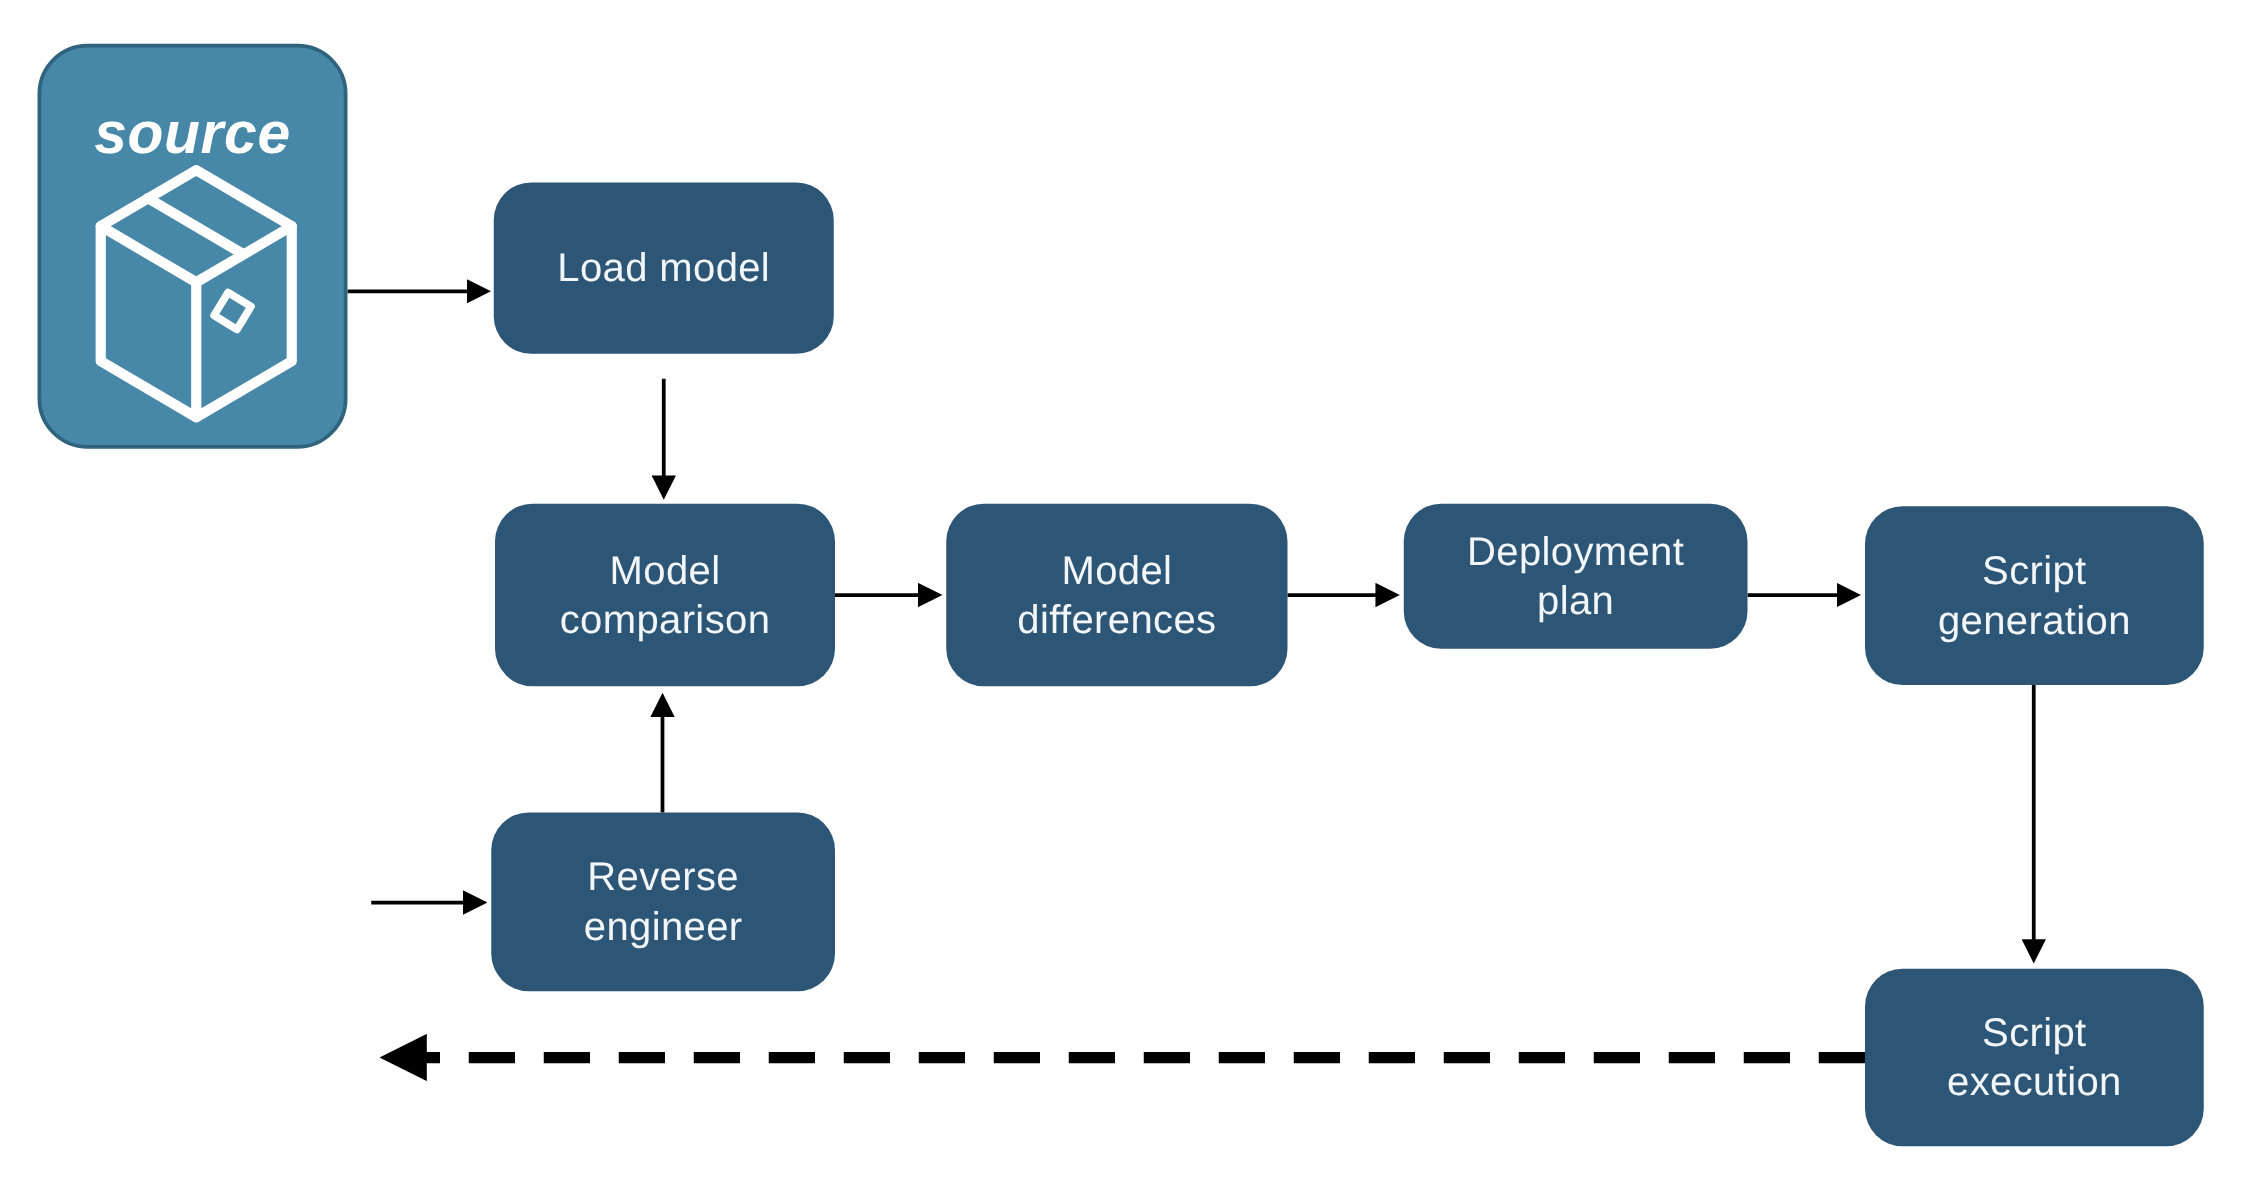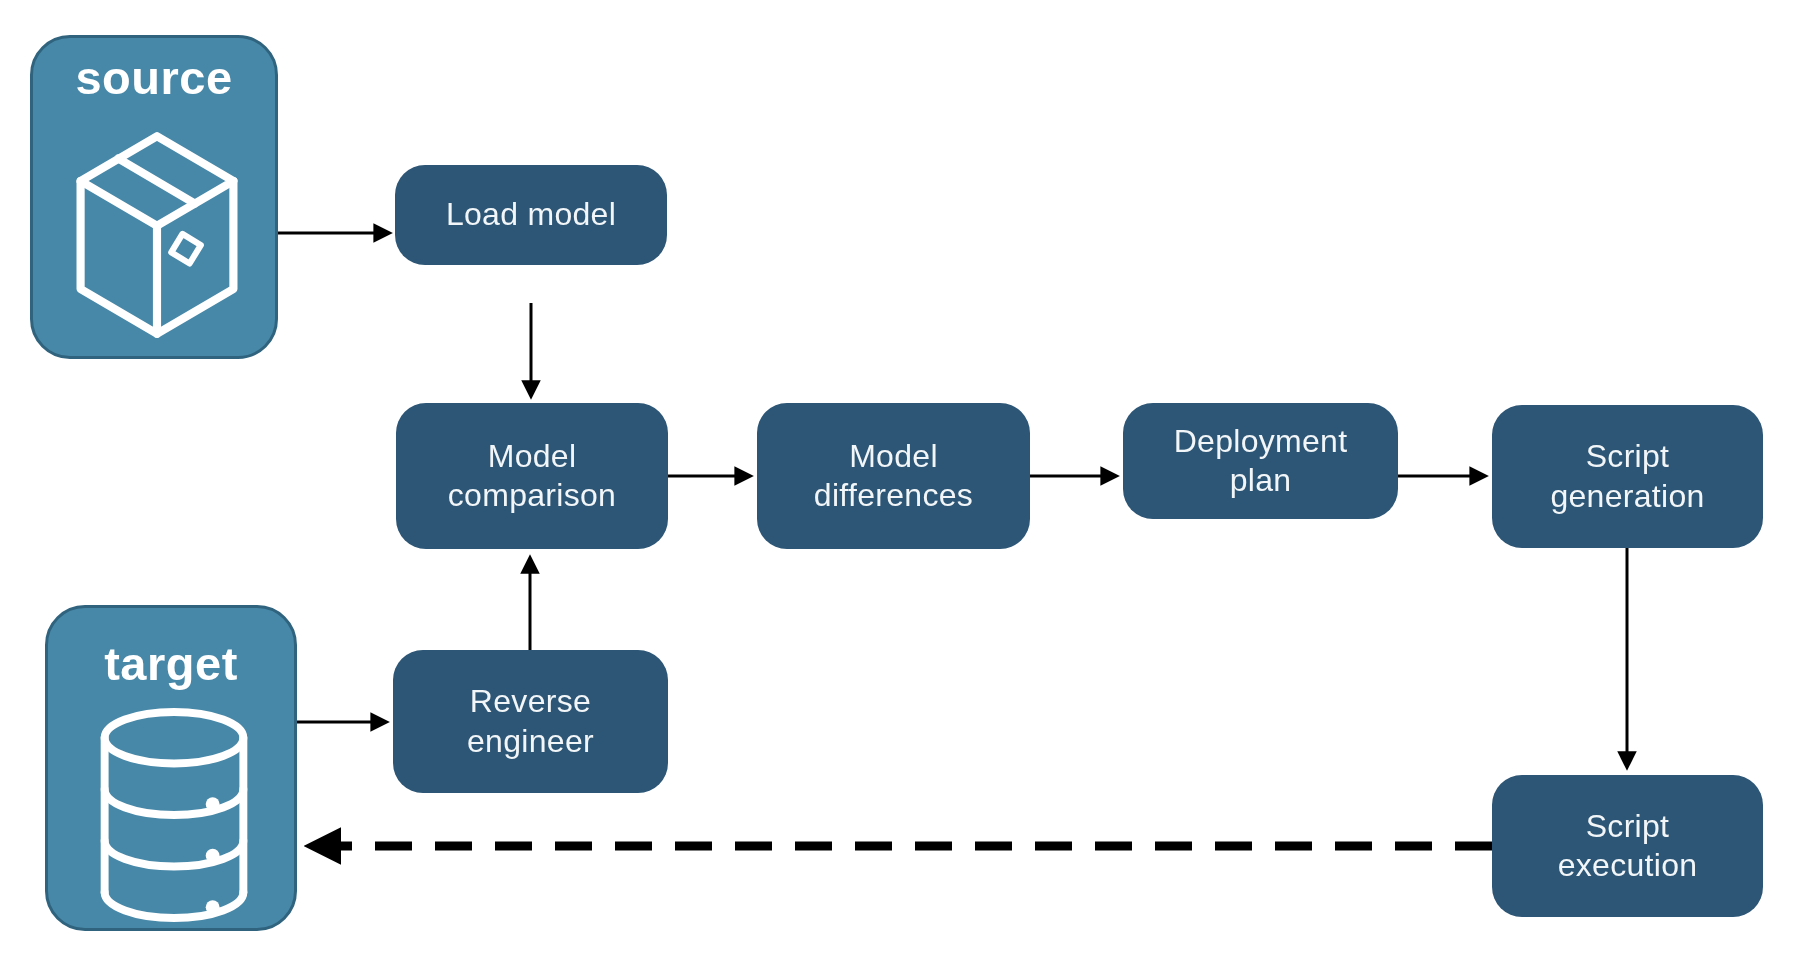--- a/index.html
+++ b/index.html
@@ -71,21 +71,21 @@
     stroke: var(--container-text);
     stroke-width: 8;
     fill: none;
     stroke-linejoin: round;
     stroke-linecap: round;
   }
   .icon-dot { fill: var(--container-text); stroke: none; }
 
   
   .src { left: 30px; top: 35px; width: 248px; height: 324px; }
-  .src .container-label { margin-top: 12px; }
+  .src .container-label { margin-top: 40px; font-style: italic; }
   .src .icon-svg { left: 33px; top: 90px; width: 182px; height: 216px; }
   .tgt { left: 45px; top: 605px; width: 252px; height: 326px; }
   .tgt .container-label { margin-top: 28px; }
   .tgt .icon-svg { left: 51px; top: 98px; width: 150px; height: 218px; }
 </style>
 </head>
 <body>
 
 <div class="canvas">
 
@@ -113,36 +113,22 @@
     <div class="container-label">source</div>
     <svg class="icon-svg" viewBox="0 0 170 212">
       <path class="icon-stroke" d="M85,8 L160,52 L85,96 L10,52 Z"></path>
       <path class="icon-stroke" d="M10,52 L10,158 L85,202 L85,96"></path>
       <path class="icon-stroke" d="M160,52 L160,158 L85,202"></path>
       <path class="icon-stroke" d="M47,30 L122,74"></path>
       <path class="icon-stroke" d="M110,104 L128,115 L117,133 L99,122 Z" style="stroke-width:6"></path>
     </svg>
   </div>
 
-  <div class="container-box tgt">
-    <div class="container-label">target</div>
-    <svg class="icon-svg" viewBox="0 0 150 220">
-      <ellipse class="icon-stroke" cx="75" cy="32" rx="70" ry="26"></ellipse>
-      <path class="icon-stroke" d="M5,32 V188"></path>
-      <path class="icon-stroke" d="M145,32 V188"></path>
-      <path class="icon-stroke" d="M5,84 A70,26 0 0 0 145,84"></path>
-      <path class="icon-stroke" d="M5,136 A70,26 0 0 0 145,136"></path>
-      <path class="icon-stroke" d="M5,188 A70,26 0 0 0 145,188"></path>
-      <circle class="icon-dot" cx="114" cy="99" r="7"></circle>
-      <circle class="icon-dot" cx="114" cy="151" r="7"></circle>
-      <circle class="icon-dot" cx="114" cy="203" r="7"></circle>
-    </svg>
-  </div>
 
-  <div class="node" style="left:395px; top:165px; width:272px; height:100px;">Load model</div>
+  <div class="node" style="left:395px; top:146px; width:272px; height:137px;">Load model</div>
   <div class="node" style="left:396px; top:403px; width:272px; height:146px;">Model
 comparison</div>
   <div class="node" style="left:757px; top:403px; width:273px; height:146px;">Model
 differences</div>
   <div class="node" style="left:1123px; top:403px; width:275px; height:116px;">Deployment
 plan</div>
   <div class="node" style="left:1492px; top:405px; width:271px; height:143px;">Script
 generation</div>
   <div class="node" style="left:393px; top:650px; width:275px; height:143px;">Reverse
 engineer</div>

